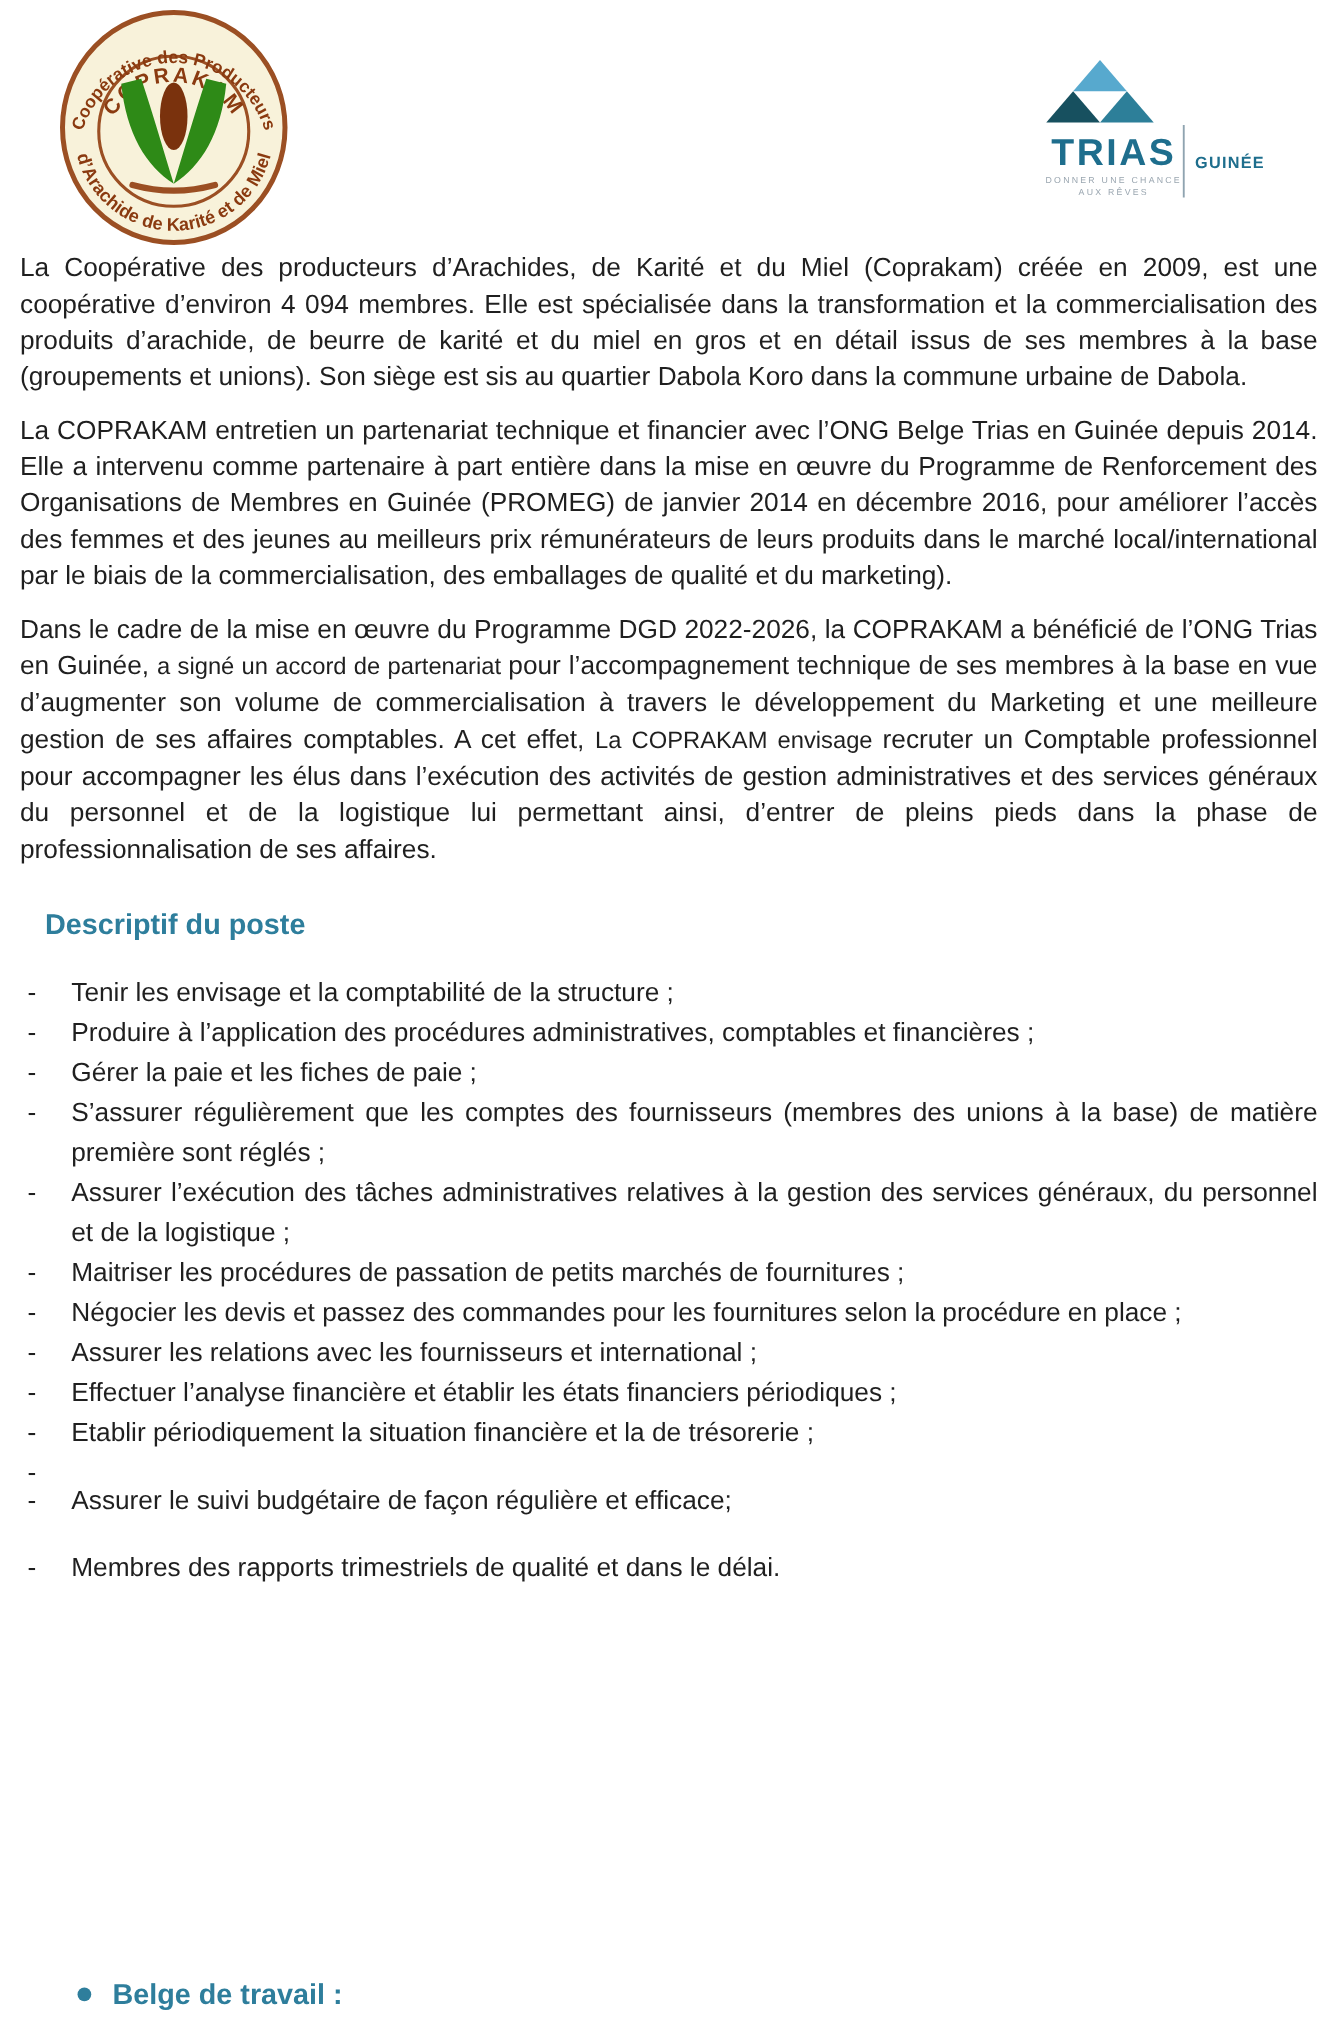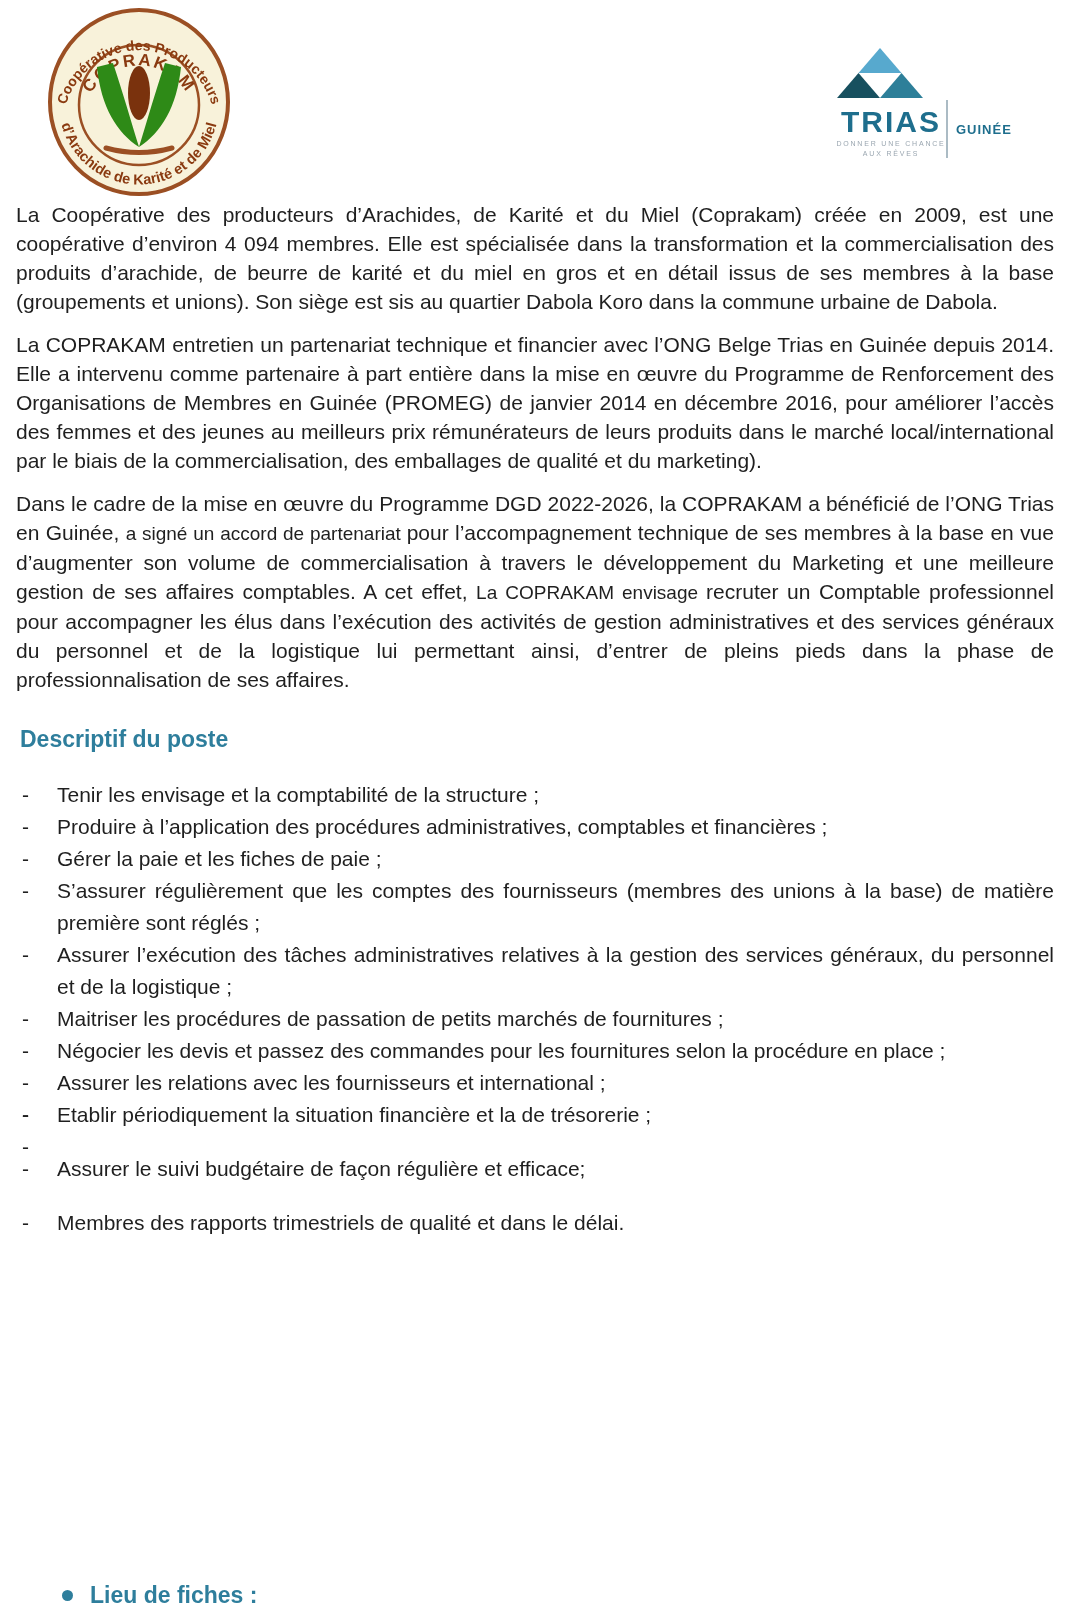--- a/index.html
+++ b/index.html
@@ -30,21 +30,21 @@
   
   p.body {
     margin:0 0 14px 0;
     font-size:21px; line-height:29px;
     text-align:justify;
   }
   .alt { font-size:19px; }
 
   
   .section-heading {
-    margin:32px 0 26px 4px;
+    margin:32px 0 26px 20px;
     font-size:23px; font-weight:bold;
     color:#2e7e9c;
   }
 
   
   ul.duties { list-style:none; margin:0; padding:0; }
   ul.duties li {
     position:relative;
     padding-left:41px;
     font-size:21px; line-height:32px;
@@ -127,28 +127,28 @@
 
     <ul class="duties">
       <li><span class="dash">-</span><span>Tenir les envisage et la comptabilité de la structure ;</span></li>
       <li><span class="dash">-</span><span>Produire à l’application des procédures administratives, comptables et financières ;</span></li>
       <li><span class="dash">-</span><span>Gérer la paie et les fiches de paie ;</span></li>
       <li><span class="dash">-</span><span>S’assurer régulièrement que les comptes des fournisseurs (membres des unions à la base) de matière première sont réglés ;</span></li>
       <li><span class="dash">-</span><span>Assurer l’exécution des tâches administratives relatives à la gestion des services généraux,  du personnel et de la logistique ;</span></li>
       <li><span class="dash">-</span><span>Maitriser les procédures de passation de petits marchés de fournitures ;</span></li>
       <li><span class="dash">-</span><span>Négocier les devis et passez des commandes pour les fournitures selon la procédure en place ;</span></li>
       <li><span class="dash">-</span><span>Assurer les relations avec les fournisseurs et international ;</span></li>
-      <li><span class="dash">-</span></li>
+      <li><span class="dash">-</span><span>Effectuer l’analyse financière et établir les états financiers périodiques ;</span></li>
       <li><span class="dash">-</span></li>
       <li><span class="dash">-</span><span>Etablir périodiquement la situation financière et la de trésorerie ;</span></li>
       <li><span class="dash">-</span></li>
       <li class="gap"><span class="dash">-</span><span>Assurer le suivi budgétaire de façon régulière et efficace;</span></li>
       <li class="gap"><span class="dash">-</span><span>Membres des rapports trimestriels de qualité et dans le délai.</span></li>
     </ul>
 
   </div>
 
   <div class="lieu">
     <span class="dot"></span>
-    <span>Lieu de fiches :</span>
+    <span>Belge de travail :</span>
   </div>
 
 </div>
 
 </body></html>

